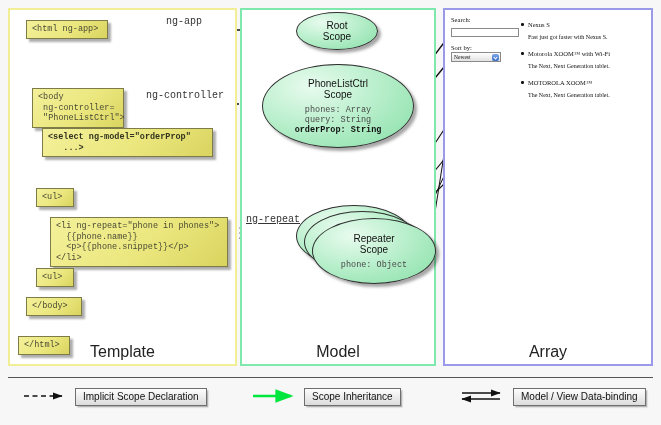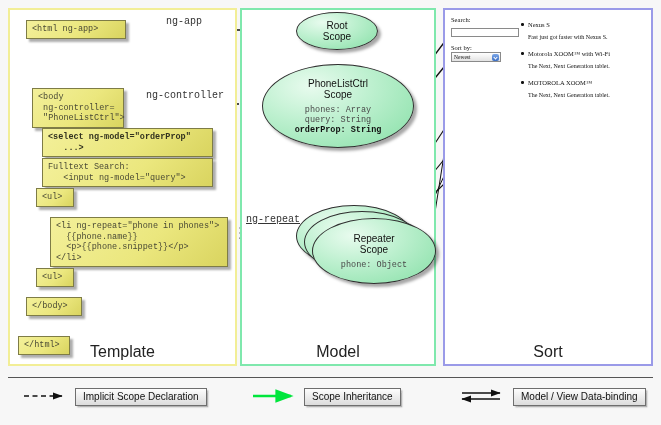--- a/index.html
+++ b/index.html
@@ -173,31 +173,29 @@
       <path d="M404,222 L518,114" stroke="#111" stroke-width="1.1" fill="none" marker-end="url(#ah-black-sm)"></path>
       <path d="M418,232 L512,30" stroke="#111" stroke-width="1.0" fill="none"></path>
       <path d="M430,244 L452,104" stroke="#111" stroke-width="1.0" fill="none"></path>
     </g>
   </svg>
 
   <div class="panel" id="panel-template">
     <div class="panel-label">Template</div>
   </div>
 
-  <div class="codebox" style="left:26px;top:20px;width:100px;">&lt;html ng-app&gt;</div>
+  <div class="codebox" style="left:26px;top:20px;width:82px;">&lt;html ng-app&gt;</div>
 
   <div class="codebox" style="left:32px;top:88px;width:92px;">&lt;body
  ng-controller=
  "PhoneListCtrl"&gt;</div>
 
   <div class="codebox bold" style="left:42px;top:128px;width:171px;">&lt;select ng-model="orderProp"
    ...&gt;</div>
 
-  <div class="codebox" style="left:42px;top:158px;width:171px;">Fulltext Search:
-   &lt;input ng-model="query"&gt;</div>
 
   <div class="codebox" style="left:36px;top:188px;width:38px;">&lt;ul&gt;</div>
 
   <div class="codebox" style="left:50px;top:217px;width:178px;">&lt;li ng-repeat="phone in phones"&gt;
   {{phone.name}}
   &lt;p&gt;{{phone.snippet}}&lt;/p&gt;
 &lt;/li&gt;</div>
 
   <div class="codebox" style="left:36px;top:268px;width:38px;">&lt;ul&gt;</div>
 
@@ -234,21 +232,21 @@
     <div class="ell-title">
       <span>Repeater</span><br>
       <span>Scope</span>
     </div>
     <div class="ell-props">
       <div>phone: Object</div>
     </div>
   </div>
 
   <div class="panel" id="panel-view">
-    <div class="panel-label">Sort</div>
+    <div class="panel-label">Array</div>
 
     <div class="view-inner">
 
       <div class="vlabel">Search:</div>
       <input class="vinput" type="text" placeholder="" style="">
 
       <div class="vlabel" style="margin-top:3px;">Sort by:</div>
       <div class="vselect">
         <span>Newest</span>
         <span class="knob"></span>

